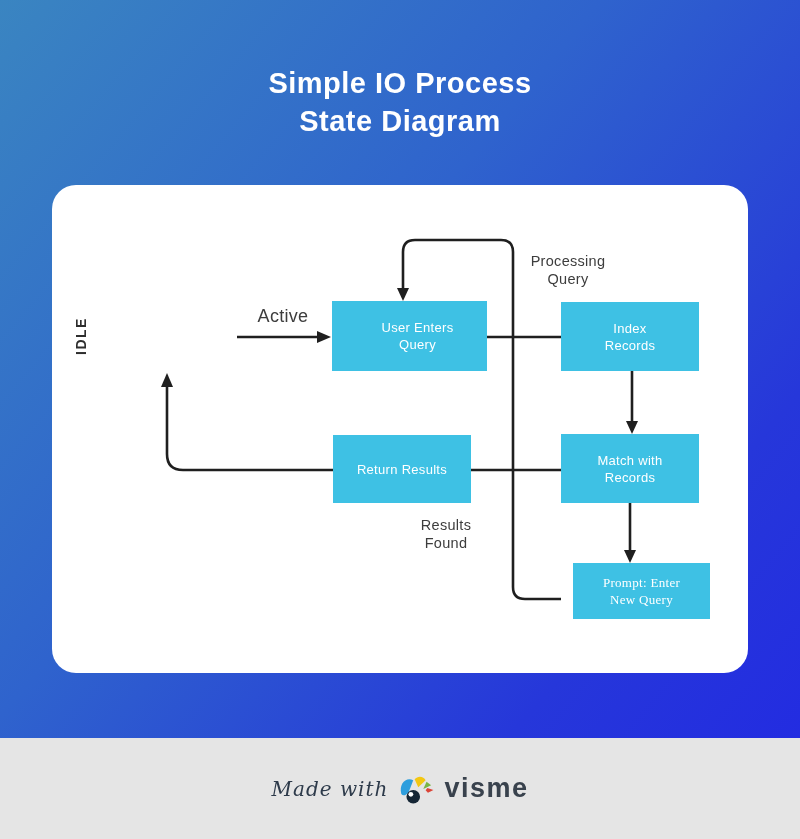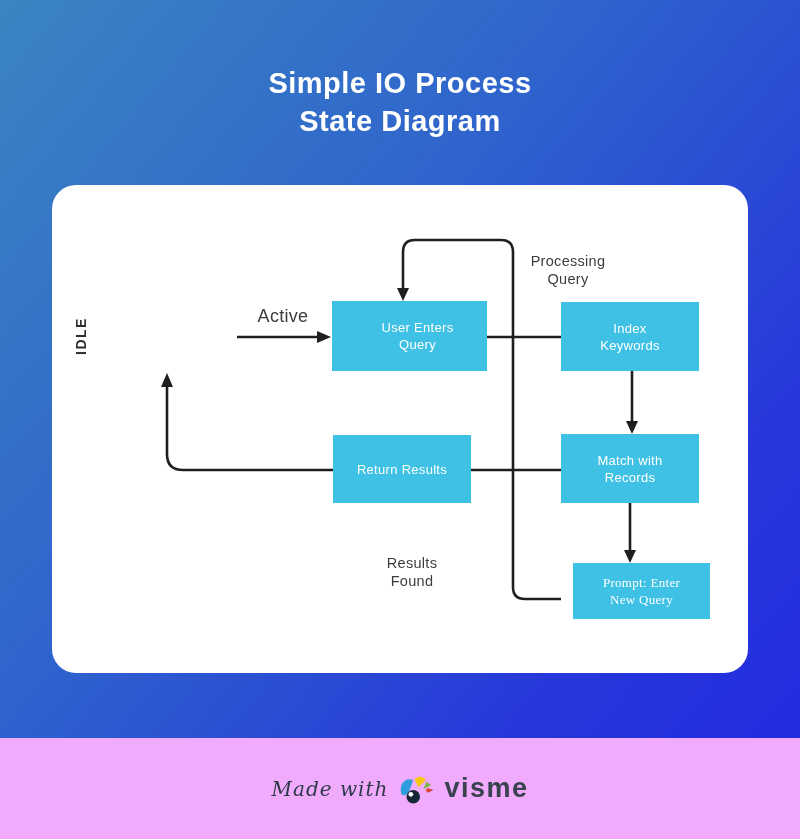--- a/index.html
+++ b/index.html
@@ -41,27 +41,27 @@
     font-size:14.5px;line-height:18px;letter-spacing:.3px;
   }
   .label-idle{
     left:-7px;top:116px;width:72px;height:70px;
     display:flex;align-items:center;justify-content:center;
     transform:rotate(-90deg);
     font-weight:700;font-size:14px;letter-spacing:1.5px;color:#2e2e2e;
   }
   .label-active{left:171px;top:122px;width:120px;font-size:18px;}
   .label-processing{left:446px;top:67px;width:140px;}
-  .label-results{left:290px;top:331px;width:140px;margin-top:38px;}
+  .label-results{left:324px;top:331px;width:140px;}
 
   .connectors{position:absolute;left:0;top:0;width:696px;height:488px;}
 
   
   .footer{
-    position:absolute;left:0;top:738px;width:800px;height:101px;background:#f0abfc;
+    position:absolute;left:0;top:738px;width:800px;height:101px;background:#e5e5e5;
     display:flex;align-items:center;justify-content:center;gap:9px;
   }
   .made-with{
     font-family:"DejaVu Serif",serif;font-style:italic;
     color:#2d3a4a;font-size:20px;letter-spacing:1px;
   }
   .brand-word{
     color:#39424d;font-size:27px;font-weight:700;letter-spacing:1.5px;line-height:1;
   }
 </style>
@@ -98,21 +98,21 @@
       <path d="M115 188 L109 202 L121 202 Z"></path>
     </g>
   </svg>
 
   <div class="node node-user pre">
     <span class="pre">User Enters
 Query</span>
   </div>
   <div class="node node-index pre">
     <span class="pre">Index
-Keywords</span>
+Records</span>
   </div>
   <div class="node node-return pre">
     <span class="pre">Return Results</span>
   </div>
   <div class="node node-match pre">
     <span class="pre">Match with
 Records</span>
   </div>
   <div class="node node-prompt pre">
     <span class="pre">Prompt: Enter

